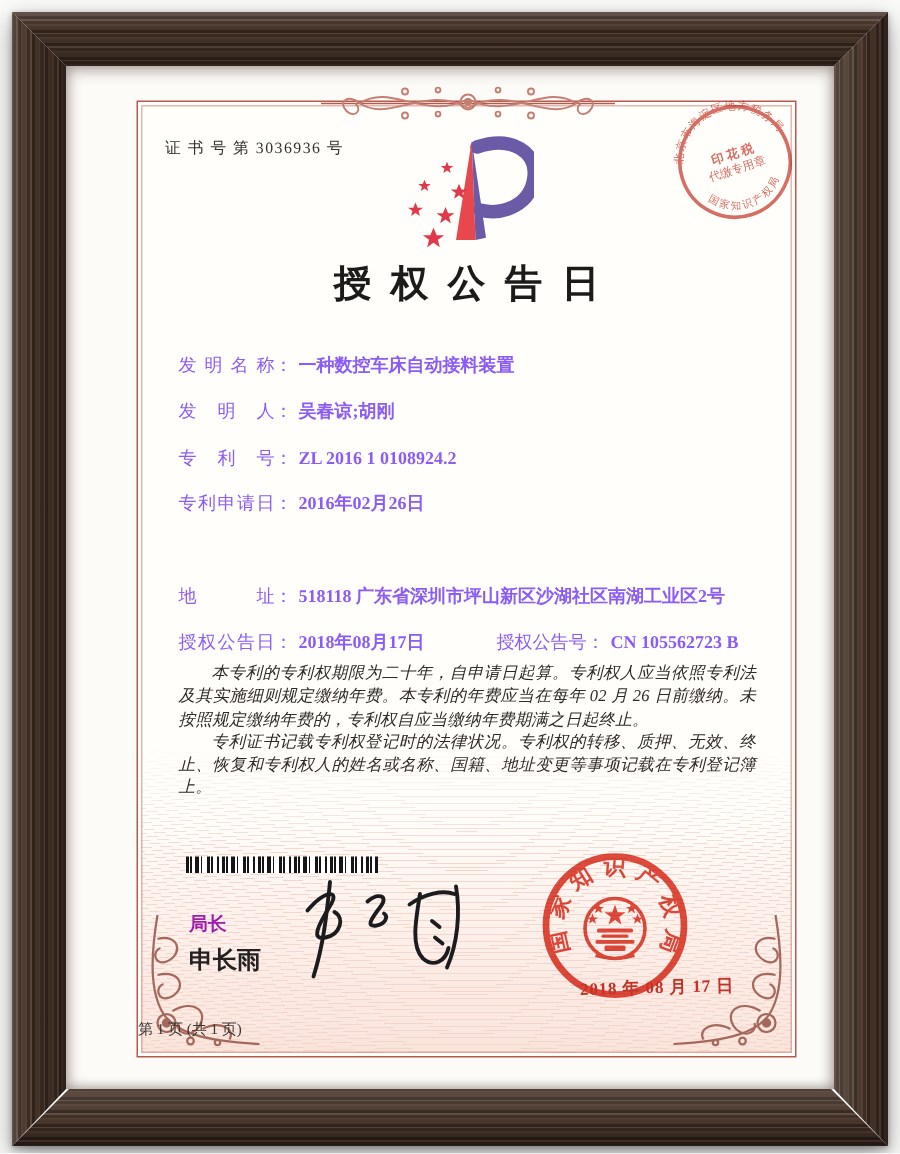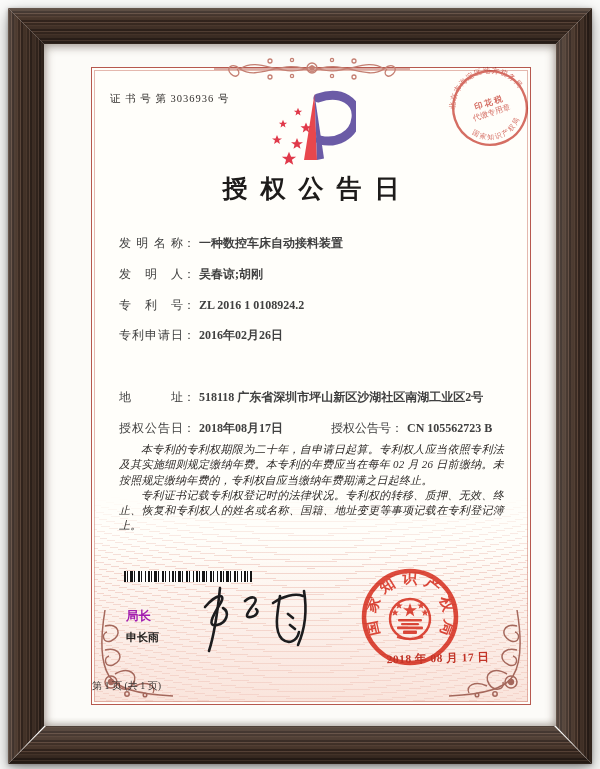--- a/index.html
+++ b/index.html
@@ -41,36 +41,36 @@
       background:
         linear-gradient(to top,rgba(246,210,199,.6),rgba(246,210,199,0) 82%),
         repeating-radial-gradient(180% 150% at 50% 330%,rgba(220,140,124,.34) 0 1px,rgba(255,255,255,0) 1px 6px);
       -webkit-mask-image:linear-gradient(to top,#000 65%,transparent);
               mask-image:linear-gradient(to top,#000 65%,transparent);}
   
   .cert-no{position:absolute;left:18px;top:24px;font-size:10.5px;letter-spacing:1px;color:#33302e;}
   .logo{position:absolute;left:176px;top:22px;}
   .title{position:absolute;left:0;top:104px;width:100%;text-align:center;
          font-size:25px;font-weight:700;letter-spacing:13px;padding-left:13px;box-sizing:border-box;color:#1d1b1a;}
-  .frow{position:absolute;left:27px;right:22px;height:20px;font-size:12px;color:#404040;white-space:nowrap;}
+  .frow{position:absolute;left:27px;right:22px;height:20px;font-size:12px;color:#8b5cf6;white-space:nowrap;}
   .f-label{display:inline-block;width:64px;text-align:justify;text-align-last:justify;}
   .f-colon{display:inline-block;}
   .f-value{font-weight:600;margin-left:4px;}
   .grant2{position:absolute;left:212px;top:0;}
   .body{position:absolute;left:27px;right:26px;top:374px;font-size:11px;line-height:15.3px;
         text-align:justify;color:#2e2a28;font-style:italic;}
   .body p{margin:0;text-indent:2em;letter-spacing:.2px;}
   .barcode{position:absolute;left:32px;top:503px;width:128px;height:11px;
       background:repeating-linear-gradient(90deg,#151515 0 2px,#fff 2px 3px,#151515 3px 4px,#fff 4px 6px,
         #151515 6px 9px,#fff 9px 10px,#151515 10px 11px,#fff 11px 14px,#151515 14px 16px,#fff 16px 17px,
         #151515 17px 18px,#fff 18px 21px,#151515 21px 22px,#fff 22px 24px);}
   .director-label{position:absolute;left:34px;top:540px;font-family:"Liberation Sans","DejaVu Sans",sans-serif;
       font-size:12.5px;font-weight:600;color:#a21caf;}
   .director-name{position:absolute;left:34px;top:562px;font-family:"Liberation Sans","DejaVu Sans",sans-serif;
-      font-size:11px;font-weight:600;color:#242220;}
+      font-size:16px;font-weight:600;color:#242220;}
   .signature{position:absolute;left:95px;top:513px;}
   .seal{position:absolute;left:258px;top:489px;mix-blend-mode:multiply;opacity:.95;}
   .seal-date{position:absolute;left:262px;top:583px;width:168px;text-align:center;
       font-size:11.5px;font-weight:700;color:#c23427;letter-spacing:.5px;transform:rotate(-1.5deg);}
   .page-footer{position:absolute;left:0;top:611px;width:100%;text-align:left;font-size:10px;color:#3a3libre634;color:#3a3634;}
   .tax-stamp{position:absolute;left:352px;top:-6px;opacity:.88;mix-blend-mode:multiply;}
   .ornament-top{position:absolute;left:120px;top:-17px;pointer-events:none;}
   .corner{position:absolute;bottom:4px;pointer-events:none;}
   .corner-left{left:3px;}
   .corner-right{right:3px;transform:scaleX(-1);}

